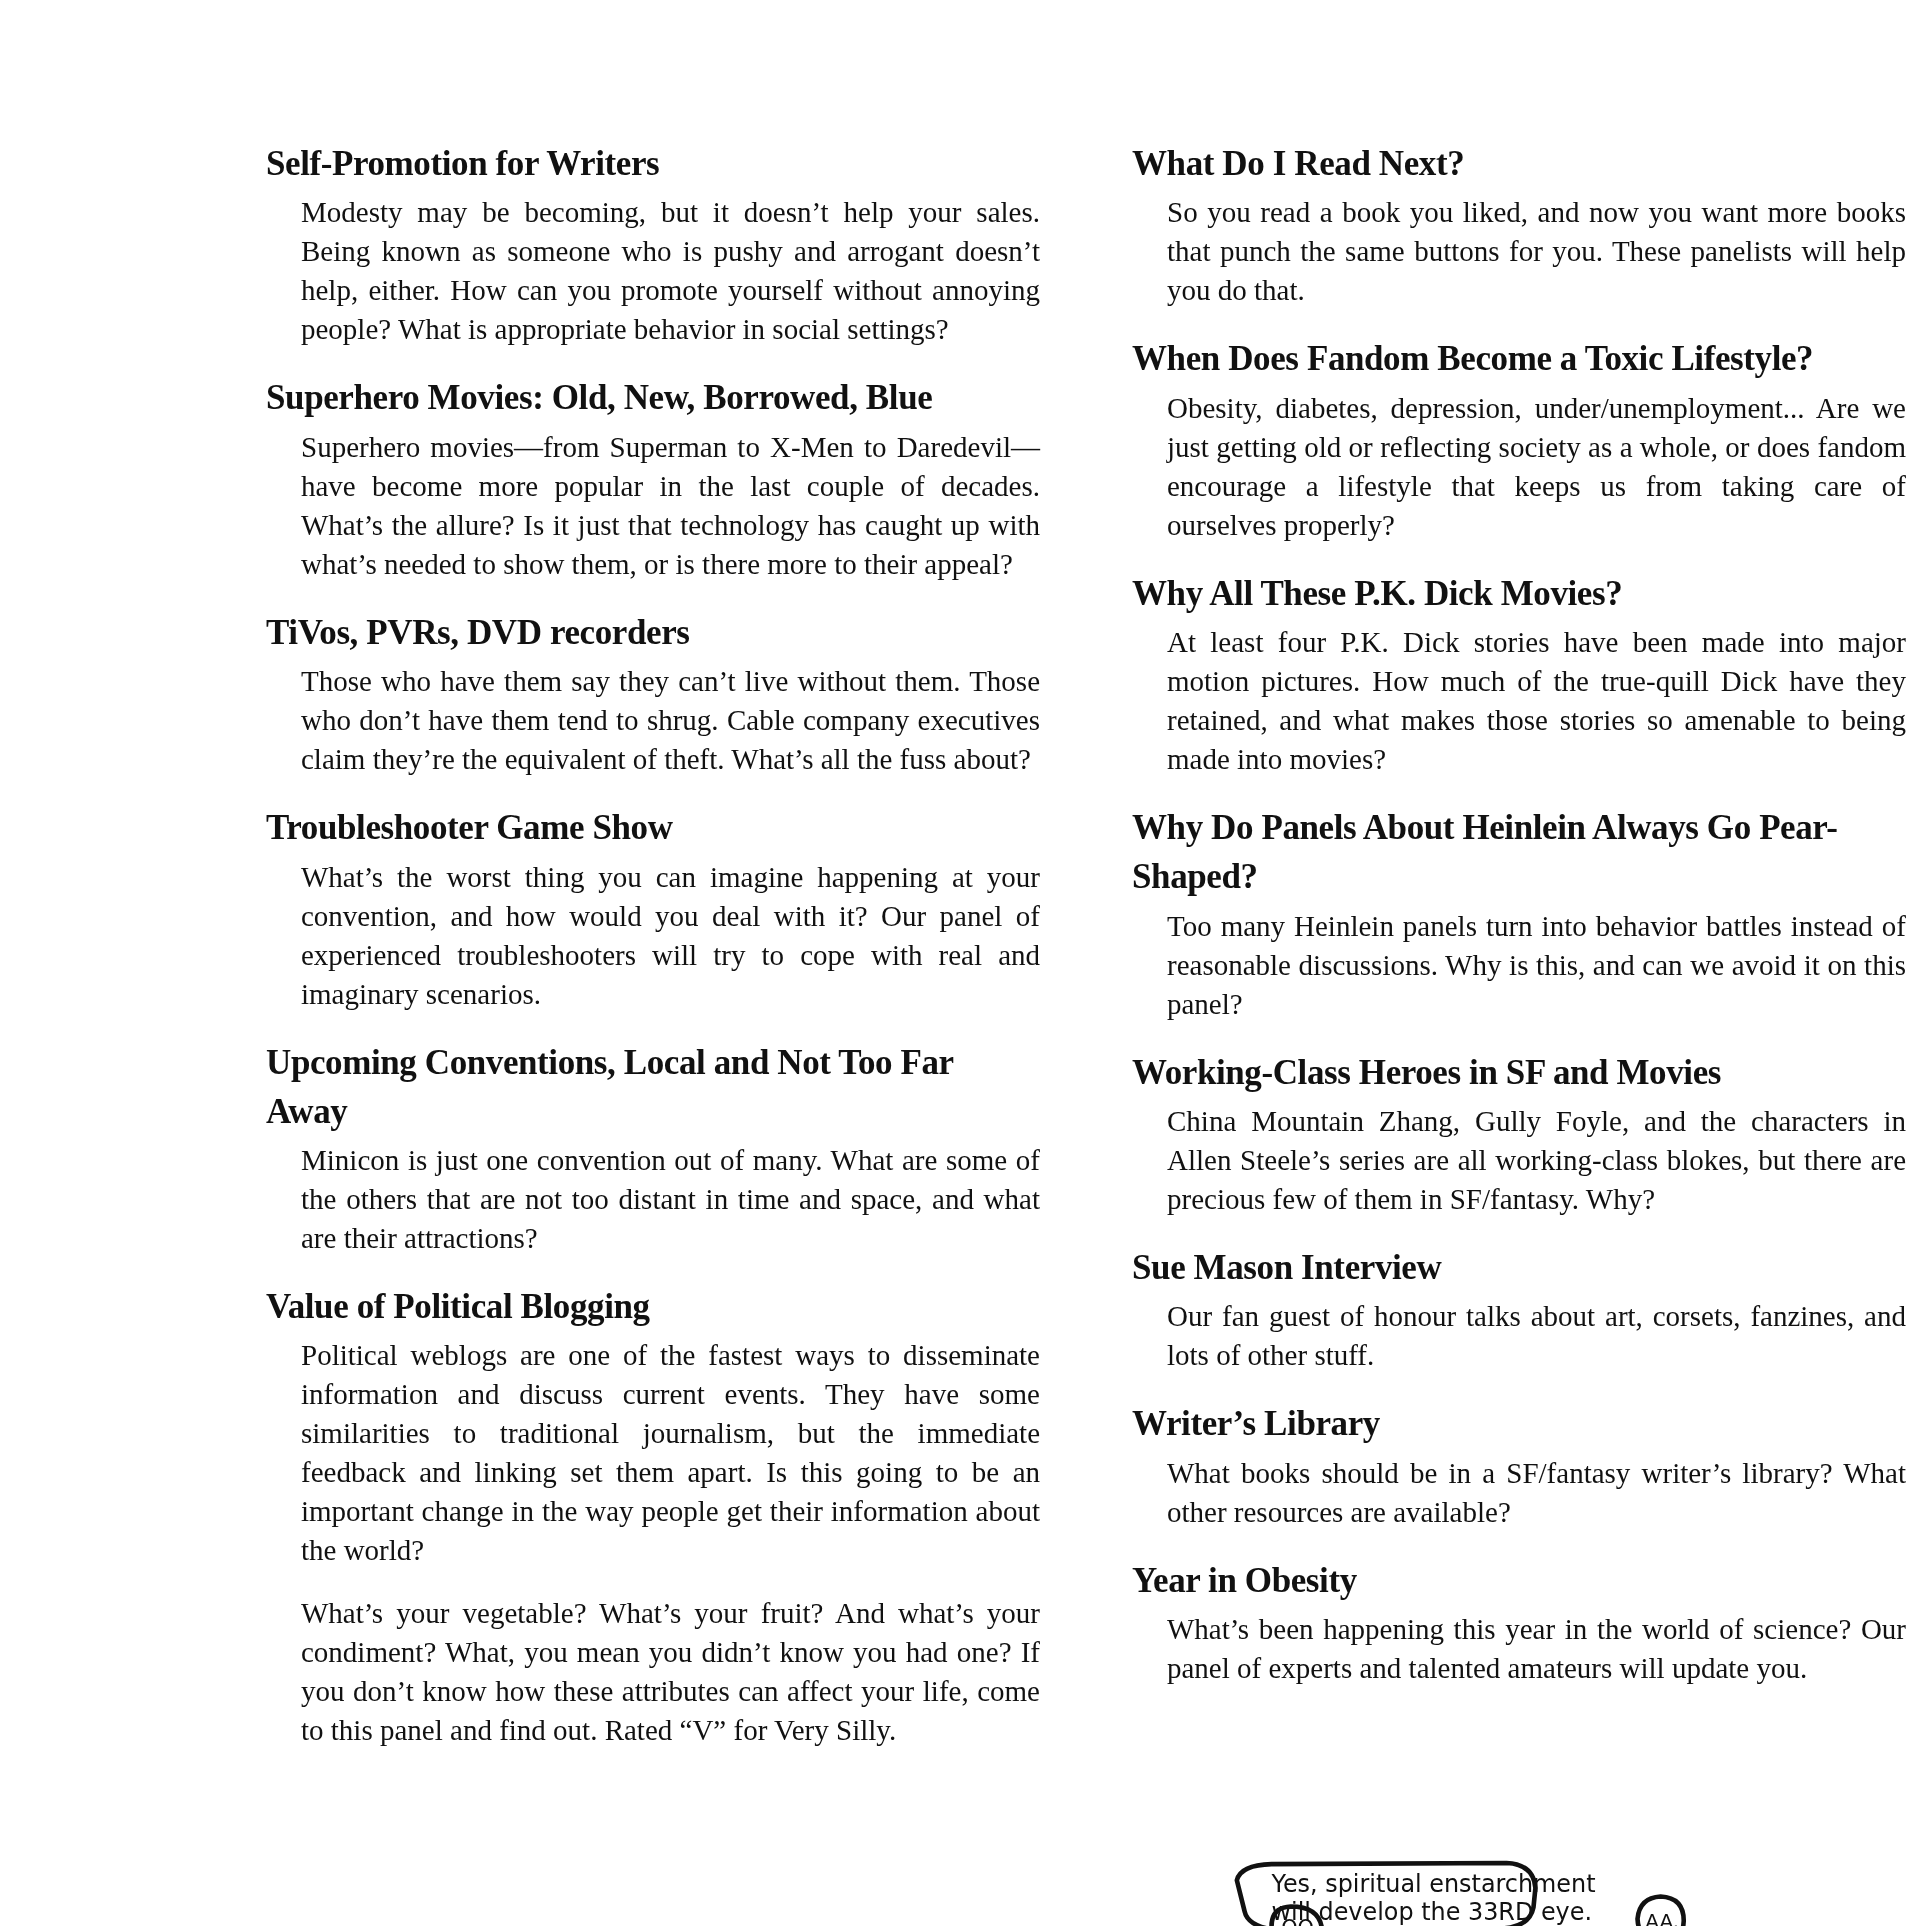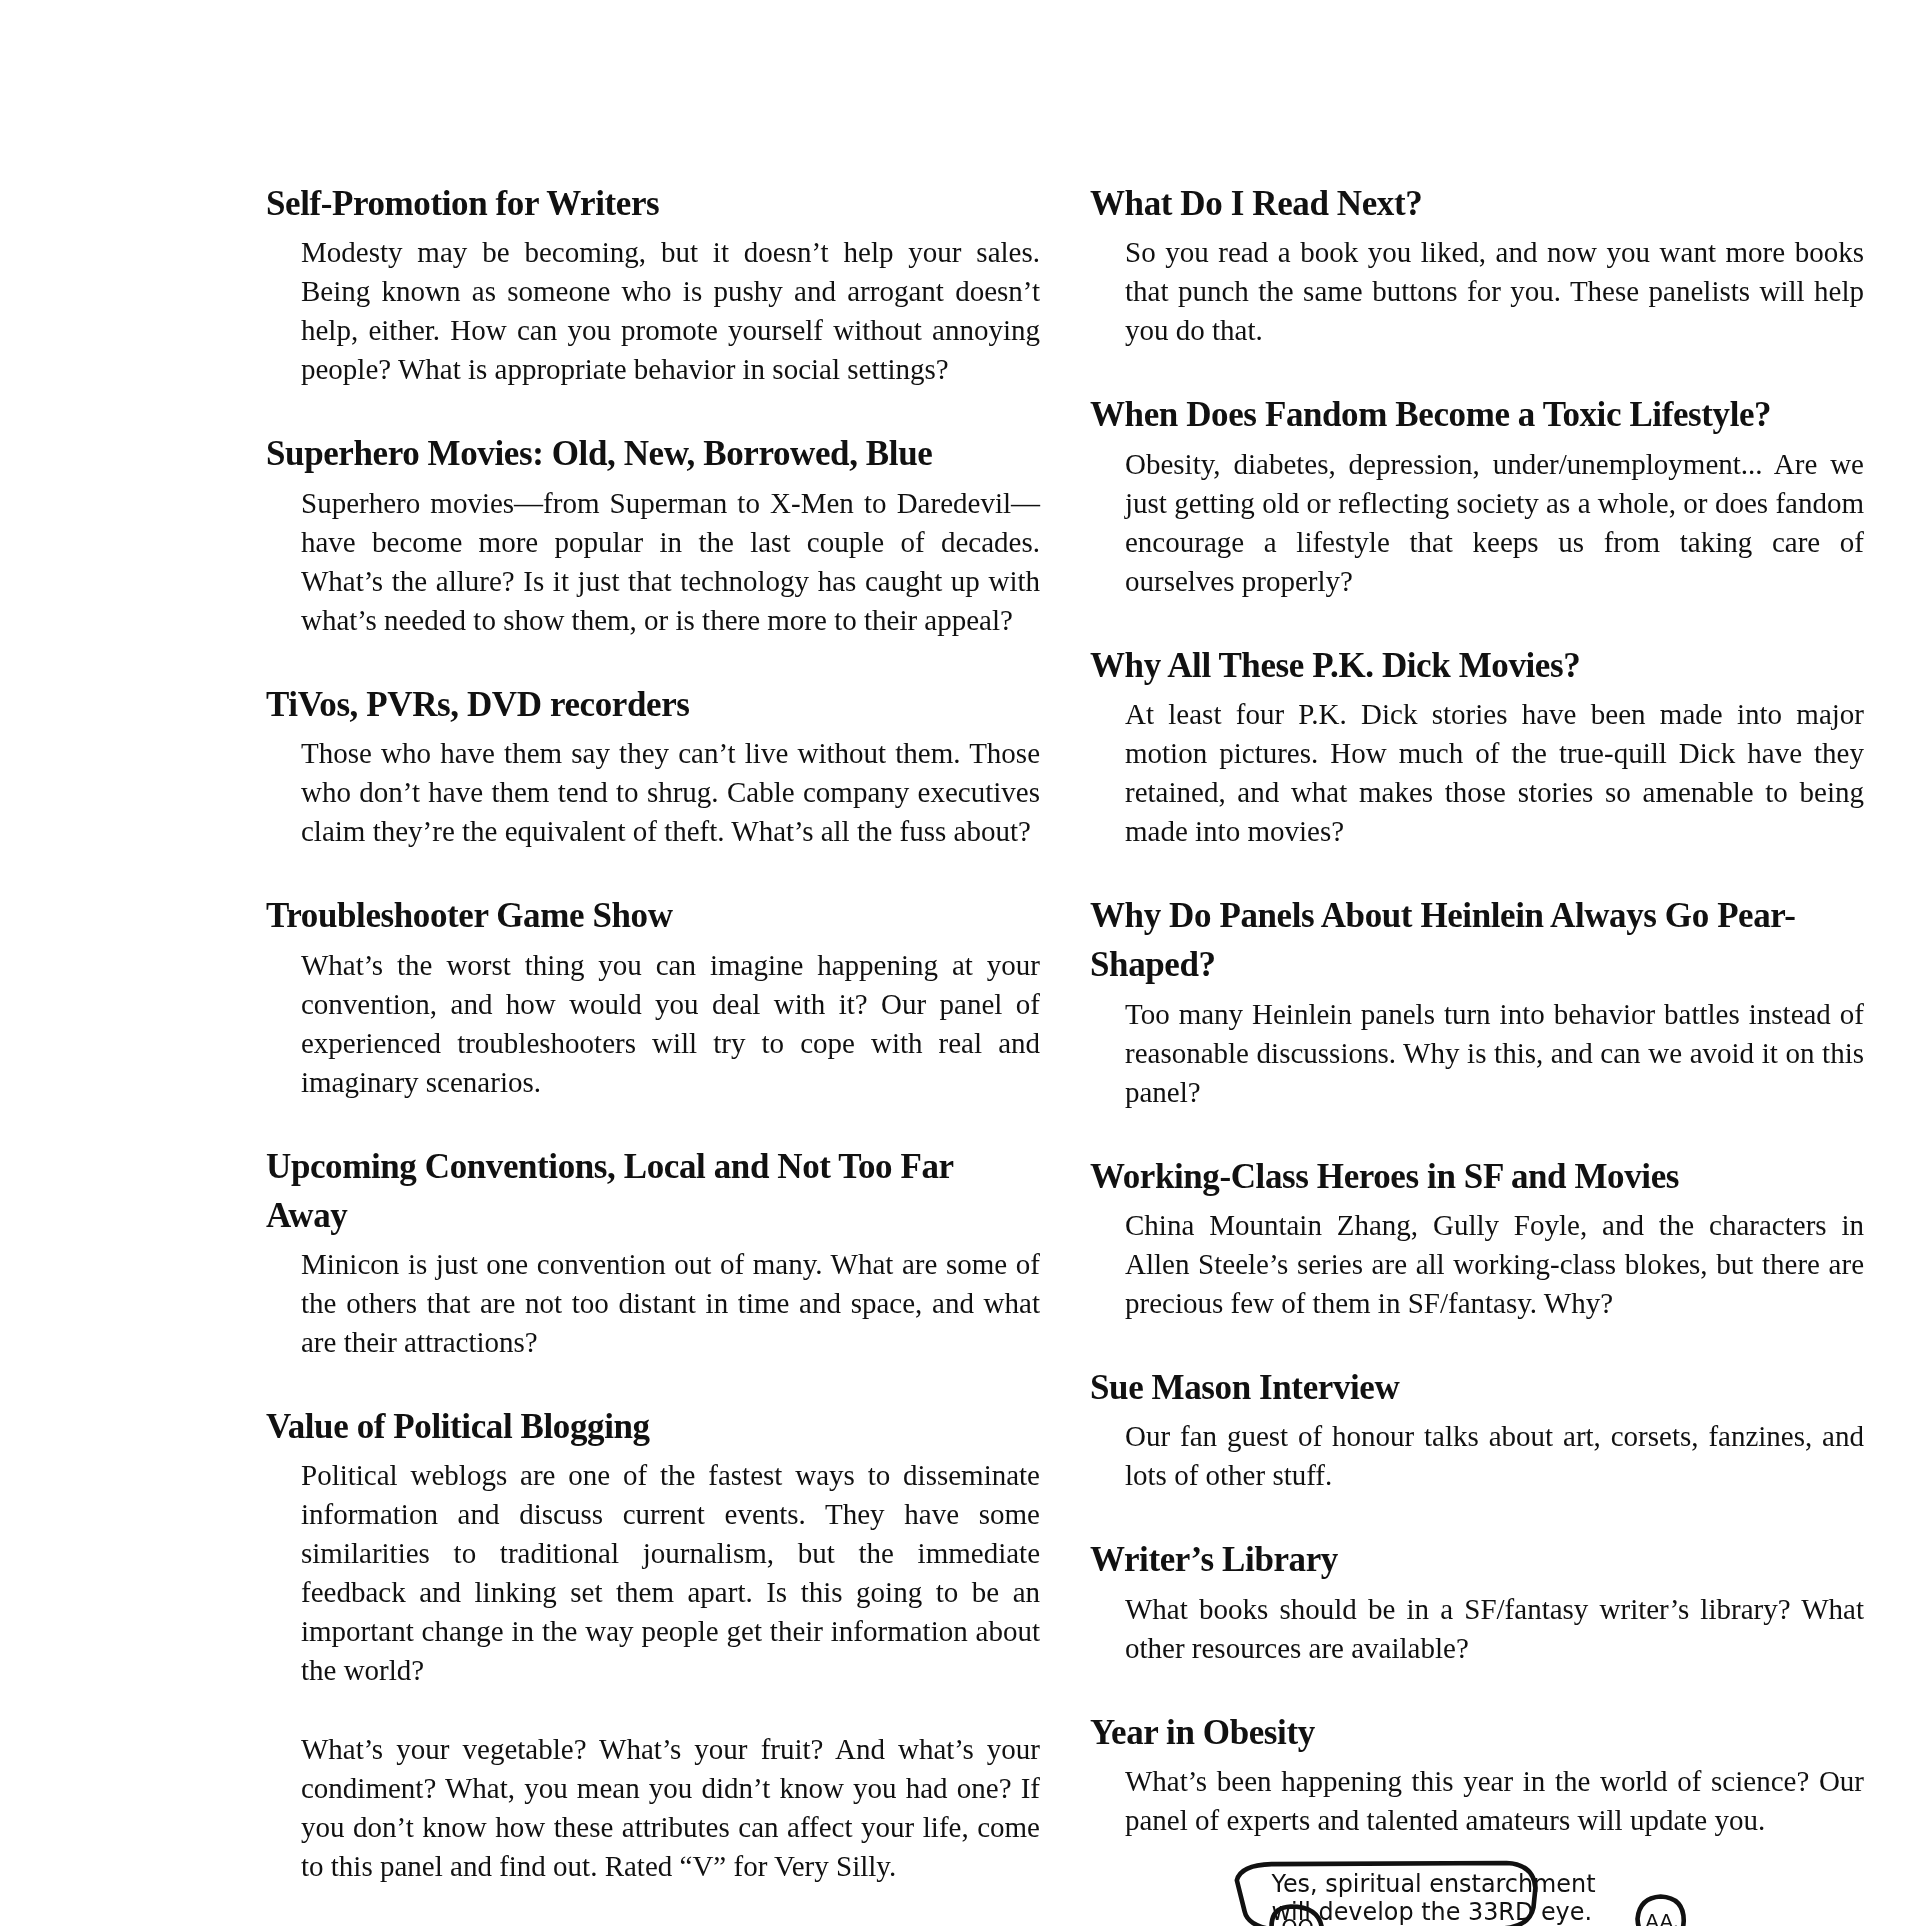--- a/index.html
+++ b/index.html
@@ -1,21 +1,21 @@
 <!DOCTYPE html>
 <html style="font-size:6.2px"><head>
 <meta charset="utf-8">
 <style>
   html, body { margin: 0; padding: 0; background: #ffffff; }
   body { width: 1965px; height: 2543px; position: relative; overflow: hidden;
          font-family: "Liberation Serif", "DejaVu Serif", serif; color: #111111; }
   .col { position: absolute; top: 139px; width: 774px; }
   .col.left { left: 266px; }
-  .col.right { left: 1090px; }
-  .entry { margin-bottom: 24px; margin-top: 40px; }
+  .col.right { left: 1132px; }
+  .entry { margin-bottom: 24px; }
   .entry h2 { font-size: 35px; line-height: 49px; font-weight: bold; margin: 0 0 5.4px 0;
               letter-spacing: -0.4px; }
   .entry p { font-size: 29px; line-height: 39px; margin: 0 0 0 35px; text-align: justify;
              hyphens: manual; }
   .cartoon { position: absolute; left: 1102px; top: 1834px; width: 732px; height: 501px; }
 </style>
 </head>
 <body>
 
 <div class="col left">

